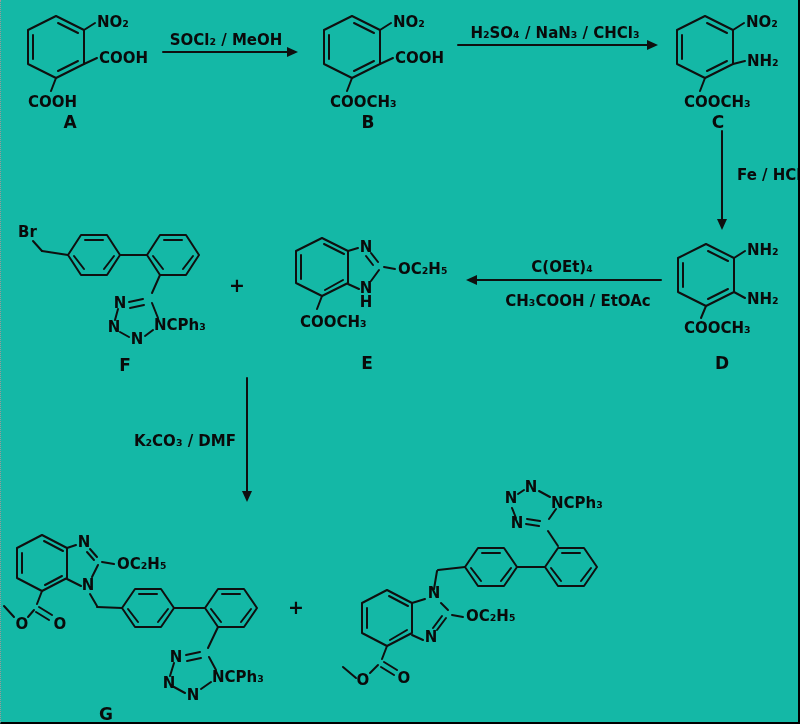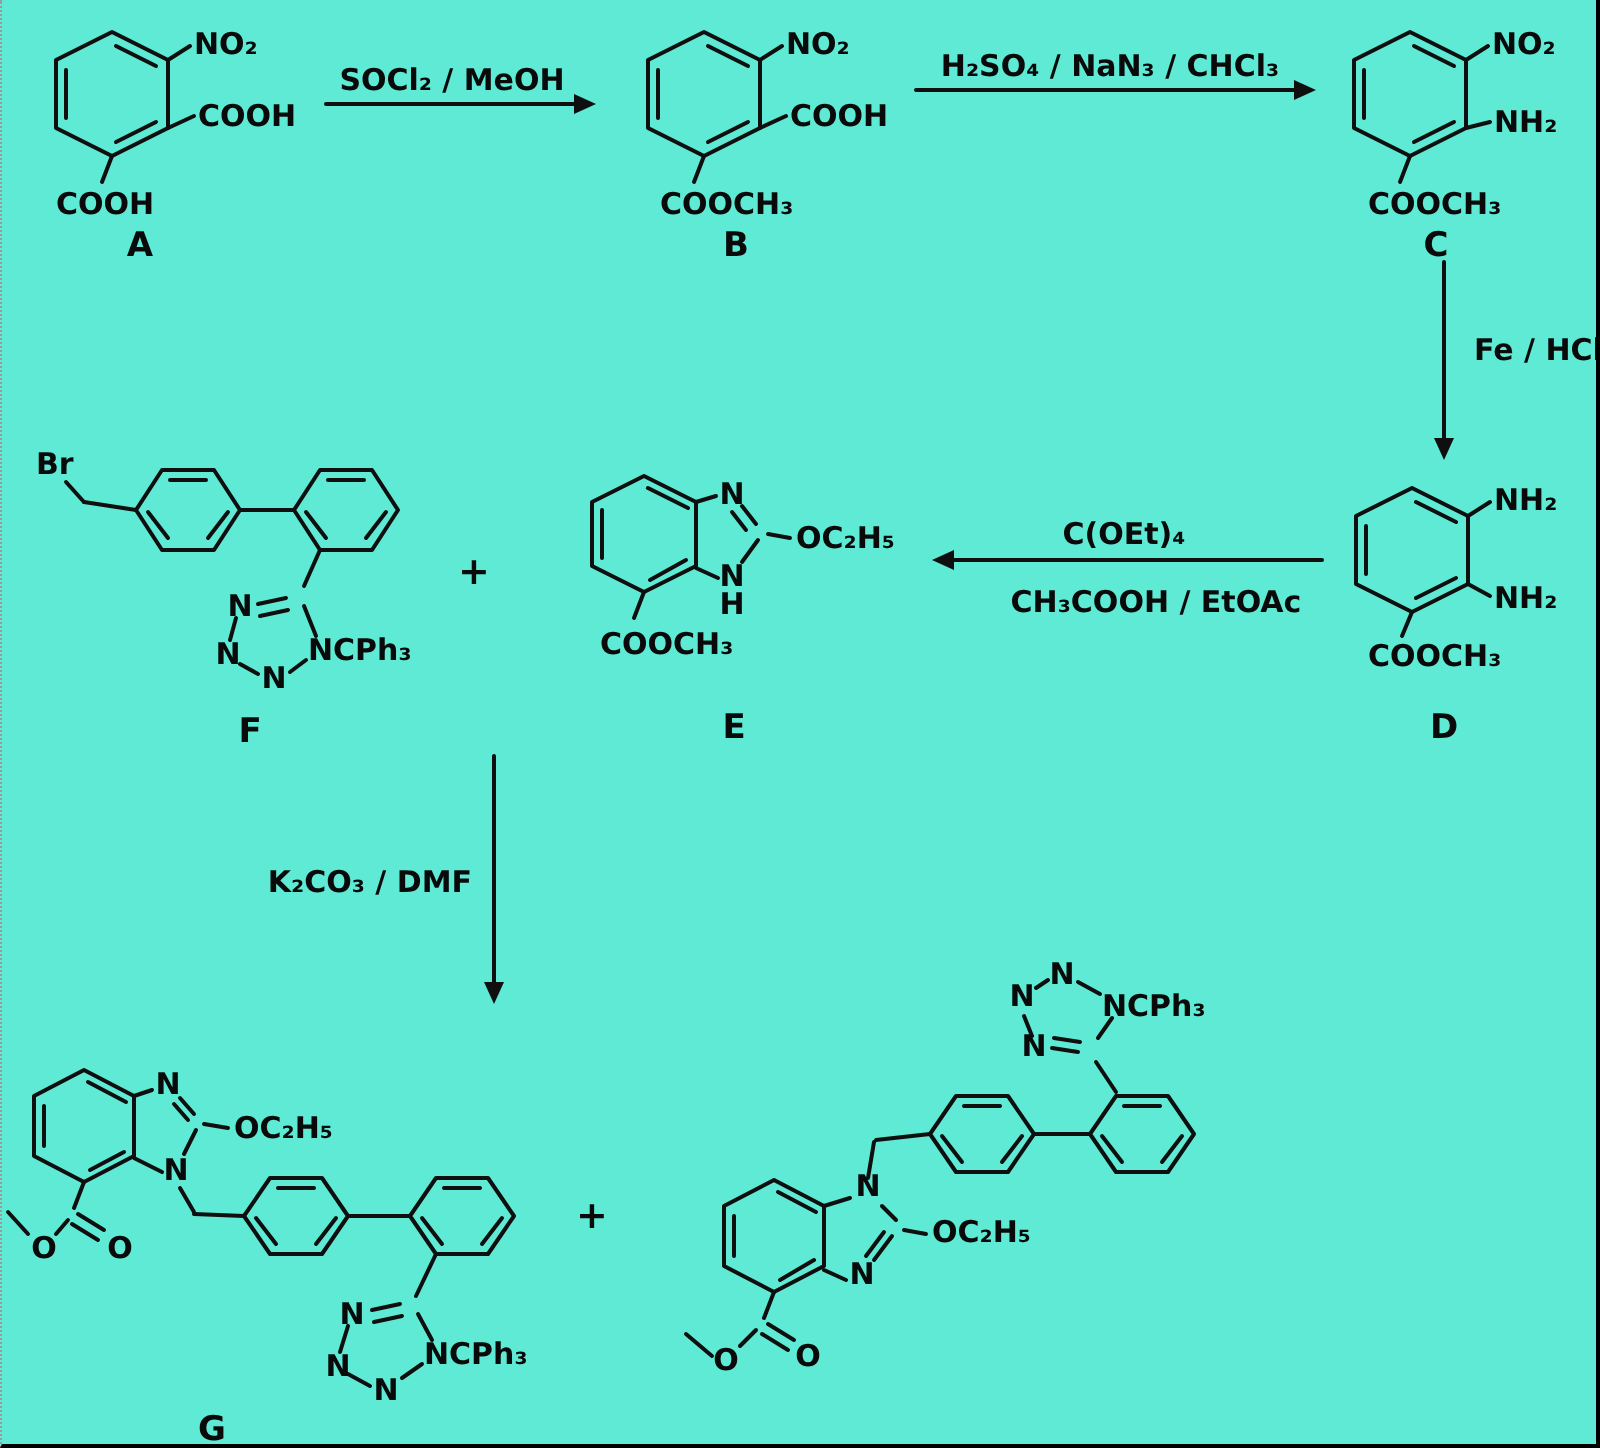--- a/index.html
+++ b/index.html
@@ -1,17 +1,17 @@
 <!DOCTYPE html>
 <html><head>
 <meta charset="utf-8">
 <style>
   html,body{margin:0;padding:0;background:#ffffff;}
   body{width:800px;height:724px;position:relative;overflow:hidden;}
-  .page{position:absolute;inset:0;background:#5eead4;}
+  .page{position:absolute;inset:0;background:#14b8a6;}
   svg{position:absolute;left:0;top:0;}
   .bond{stroke:#0f0f0f;stroke-width:2;stroke-linecap:round;fill:none;}
   .ring{fill:none;stroke:#0f0f0f;stroke-width:2;stroke-linejoin:round;}
   .head{fill:#0f0f0f;stroke:none;}
   text{fill:#0a0a0a;}
   .atom{font:bold 15px "DejaVu Sans","Liberation Sans",sans-serif;}
   .letter{font:bold 17px "DejaVu Sans","Liberation Sans",sans-serif;}
   .reagent{font:bold 15px "DejaVu Sans","Liberation Sans",sans-serif;}
   .plus{font:bold 19px "DejaVu Sans","Liberation Sans",sans-serif;}
   .frame{position:absolute;inset:0;border-right:2px solid #000;border-bottom:2px solid #000;border-left:1px dotted #9a9a9a;pointer-events:none;}

